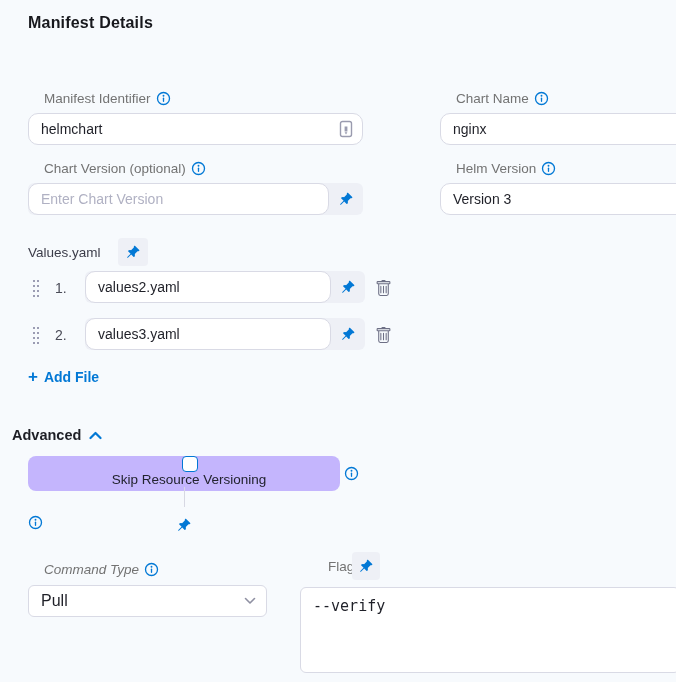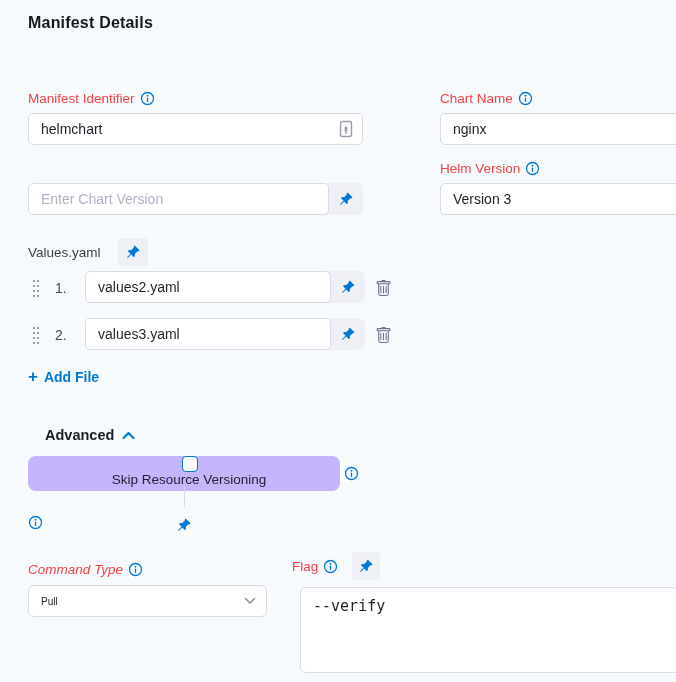--- a/index.html
+++ b/index.html
@@ -7,26 +7,26 @@
   body { font-family:"Liberation Sans","DejaVu Sans",sans-serif; }
   .screen {
     position:relative; width:676px; height:682px;
     background:#f7fafd; overflow:hidden; margin:0 auto;
   }
   .page-title {
     position:absolute; left:28px; top:14px;
     font-size:16px; font-weight:700; color:#17181d; letter-spacing:.2px;
   }
   .label-row { position:absolute; display:flex; align-items:center; gap:5px; height:16px; }
-  .lbl { font-size:13.5px; color:#ef4444; }
+  .lbl { font-size:13.5px; color:#737373;margin-left:16px; }
   .lbl-dark { font-size:13.5px; color:#3b3c49; }
   .info-ic { display:inline-flex; flex:0 0 auto; }
   .tinput {
     position:absolute; height:32px; background:#ffffff;
-    border:1px solid #d9dae5; border-radius:5px;
+    border:1px solid #d9dae5; border-radius:10px;
     font-size:14px; color:#1f2028; padding:0 12px;
     font-family:"Liberation Sans","DejaVu Sans",sans-serif; outline:none;
   }
   .tinput::placeholder { color:#b0b1c3; opacity:1; }
   .igroup { position:absolute; height:32px; background:#eef0f6; border-radius:6px;padding-left:21px; }
   .igroup .gfield {
     position:absolute; left:0; top:0; height:32px; right:34px; width:auto;
   }
   .igroup .gpin {
     position:absolute; right:0; top:0; width:34px; height:32px;
@@ -55,21 +55,21 @@
     border-radius:4px; margin-left:12px; cursor:pointer; flex:0 0 auto;
   }
   .cb-lbl { font-size:13.5px; color:#22232e; margin-left:10px; flex:1 1 auto; }
   .cb-div { width:1px; height:20px; background:#d7d8e3; flex:0 0 auto; }
   .cb-pin { width:34px; height:100%; display:flex; align-items:center;
     justify-content:center; cursor:pointer; flex:0 0 auto; }
   .select {
     position:absolute; height:32px; background:#fff; border:1px solid #d9dae5;
     border-radius:6px; display:flex; align-items:center; cursor:pointer;
   }
-  .select .val { font-size:10px; color:#1f2028; margin-left:12px; flex:1 1 auto; }
+  .select .val { font-size:16px; color:#1f2028; margin-left:12px; flex:1 1 auto; }
   .select .chev { margin-right:10px; flex:0 0 auto; display:flex; }
   .flag-area {
     position:absolute; background:#fff; border:1px solid #d9dae5; border-radius:6px;
     font-family:"DejaVu Sans Mono","Liberation Mono",monospace; font-size:15px;
     color:#1f2028; padding:8px 12px; resize:none; outline:none; line-height:1.45;
   }
   .id-edit { position:absolute; display:flex; }
 </style>
 </head>
 <body>
@@ -124,20 +124,28 @@
   <input class="tinput" style="left: 28px; top: 113px; width: 335px; padding-right: 34px;" value="helmchart">
   <span class="id-edit" style="left:338px; top:120px;">
     <svg width="16" height="18" viewBox="0 0 16 18">
       <rect x="2.5" y="1.5" width="11" height="15" rx="2" fill="none" stroke="#9a9baf" stroke-width="1.4"></rect>
       <rect x="6.6" y="6.5" width="2.8" height="5" fill="#9a9baf"></rect>
       <path d="M6.6 12.2h2.8l-1.4 2.2z" fill="#9a9baf"></path>
     </svg>
   </span>
   <input class="tinput" style="left: 440px; top: 113px; width: 260px;" value="nginx">
 
+  <div class="label-row" style="left:28px; top:160px;">
+    <span class="lbl">Chart Version (optional)</span>
+    <span class="info-ic">
+        <svg width="15" height="15" viewBox="0 0 16 16">
+          <use href="#info-g"></use>
+        </svg>
+      </span>
+  </div>
   <div class="label-row" style="left:440px; top:160px;">
     <span class="lbl">Helm Version</span>
     <span class="info-ic">
         <svg width="15" height="15" viewBox="0 0 16 16">
           <use href="#info-g"></use>
         </svg>
       </span>
   </div>
 
   <div class="igroup" style="left:28px; top:183px; width:335px;">
@@ -197,21 +205,21 @@
     <svg width="17" height="17" viewBox="0 0 16 16">
         <use href="#trash-g"></use>
       </svg>
   </button>
 
   <div class="add-file" style="left:28px; top:368px;">
     <span class="plus">+</span>
     <span class="txt">Add File</span>
   </div>
 
-  <div class="advanced-hdr" style="left:45px; top:427px;">
+  <div class="advanced-hdr" style="left:12px; top:427px;">
     <span class="txt">Advanced</span>
     <span style="display:flex;">
       <svg width="13" height="9" viewBox="0 0 13 9">
           <polyline points="1.5,7 6.5,2 11.5,7" fill="none" stroke="#0278d5" stroke-width="2.2" stroke-linecap="round" stroke-linejoin="round"></polyline>
         </svg>
     </span>
   </div>
 
   <div class="cb-card" style="left:28px; top:456px; width:312px; height:35px;">
     <span class="cb-box"></span>
@@ -247,21 +255,21 @@
   </div>
   <div class="select" style="left:28px; top:585px; width:239px;">
     <span class="val">Pull</span>
     <span class="chev">
       <svg width="12" height="8" viewBox="0 0 12 8">
           <polyline points="1.5,1.5 6,6 10.5,1.5" fill="none" stroke="#8f90a2" stroke-width="1.6" stroke-linecap="round" stroke-linejoin="round"></polyline>
         </svg>
     </span>
   </div>
 
-  <div class="label-row" style="left:292px; top:558px;text-align:right;">
+  <div class="label-row" style="left:312px; top:558px;text-align:right;">
     <span class="lbl">Flag</span>
     <span class="info-ic">
         <svg width="15" height="15" viewBox="0 0 16 16">
           <use href="#info-g"></use>
         </svg>
       </span>
   </div>
   <button class="pin-btn" style="left:352px; top:552px; width:28px; height:28px;">
     <svg width="14" height="14" viewBox="0 0 16 16">
         <use href="#pin-g"></use>

